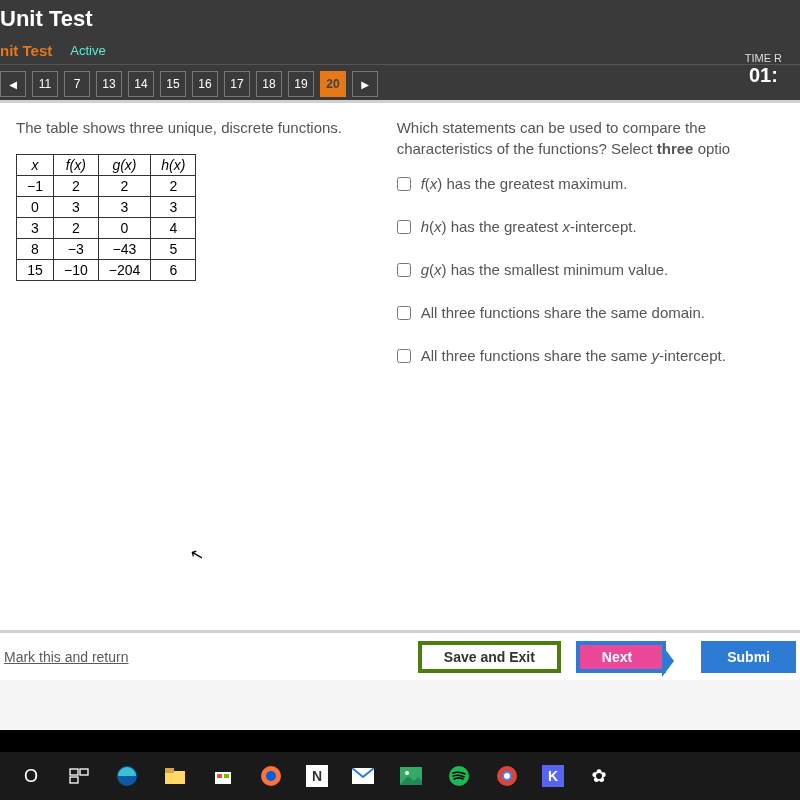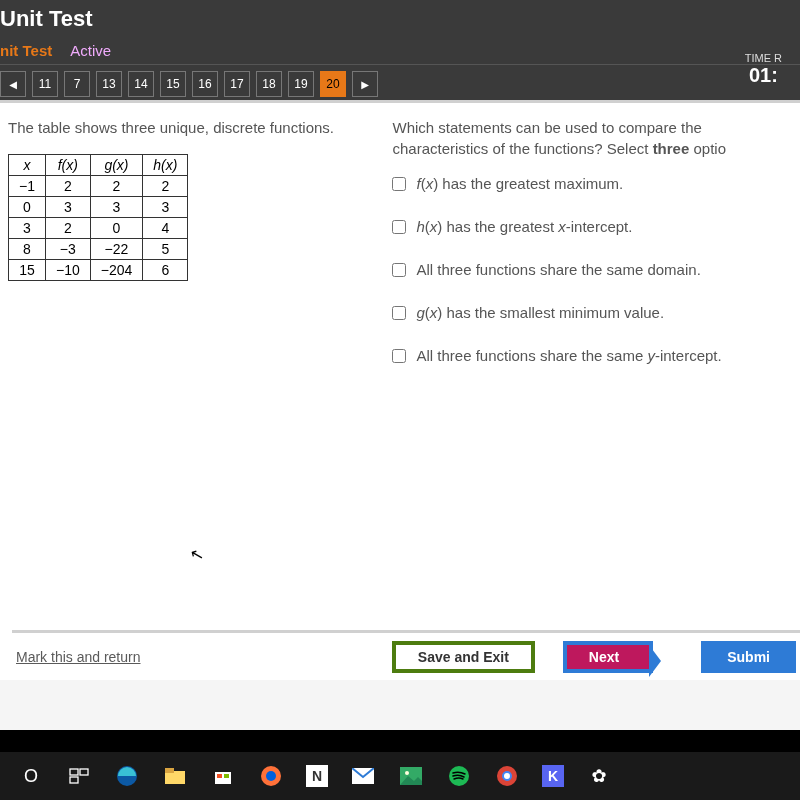--- a/index.html
+++ b/index.html
@@ -2,44 +2,44 @@
 <html><head>
 <meta charset="utf-8">
 <style>
 *{margin:0;padding:0;box-sizing:border-box;font-family:Arial,Helvetica,sans-serif}
 body{width:800px;height:800px;background:#000;overflow:hidden;position:relative}
 .monitor{width:100%;height:730px;background:#f5f5f5;position:relative;overflow:hidden}
 .topbar{height:100px;background:#3a3a3a;color:#fff;padding-left:0}
 .title{font-size:22px;font-weight:bold;color:#fff;padding:6px 0 0 0}
 .subt{height:28px;display:flex;align-items:center;gap:18px;margin-top:4px}
 .subt .lead{color:#e77818;font-size:15px;font-weight:bold}
-.subt .act{color:#f0abfc;font-size:15px}
+.subt .act{color:#5eead4;font-size:13px}
 .navrow{height:40px;background:#3a3a3a;display:flex;align-items:center;padding-left:0;gap:6px;position:relative}
 .navrow::before{content:"";position:absolute;top:0;left:0;right:0;height:1px;background:#555}
 .nbtn{width:26px;height:26px;border:1px solid #777;background:#3a3a3a;color:#fff;font-size:12px;display:flex;align-items:center;justify-content:center;cursor:pointer}
-.nbtn.active{background:#e77818;border-color:#e77818;color:#000000;font-weight:normal}
+.nbtn.active{background:#e77818;border-color:#e77818;color:#404040;font-weight:bold}
 .nbtn.arrow{font-size:10px}
 .timer{position:absolute;right:18px;top:52px;text-align:center;color:#fff}
 .timer .lbl{font-size:11px;color:#ddd}
 .timer .val{font-size:20px;font-weight:bold}
-.content{background:#fff;height:580px;padding:14px 4px 0 8px;display:flex;gap:12px;border-top:3px solid #d0d0d0;position:relative}
+.content{background:#fff;height:580px;padding:14px 4px 0 16px;display:flex;gap:12px;border-top:3px solid #d0d0d0;position:relative}
 .left{width:48%}
 .right{width:52%}
 .prompt{font-size:15px;color:#555;margin-bottom:16px;line-height:1.4}
 .ftable{border-collapse:collapse;font-size:14px;background:#fff}
 .ftable th,.ftable td{border:1px solid #333;padding:2px 10px;text-align:center;background:#fff}
 .ftable th{font-style:italic;font-weight:normal}
 .opts{display:flex;flex-direction:column;gap:26px;margin-top:8px}
 .opt{display:flex;align-items:center;gap:10px;font-size:15px;color:#555}
 .opt input{width:14px;height:14px}
-.bottombar{position:absolute;left:12px;right:0;bottom:0;height:50px;border-top:3px solid #d0d0d0;background:#fff;display:flex;align-items:center;padding:0 4px;gap:28px}
+.bottombar{position:absolute;left:0;right:0;bottom:0;height:50px;border-top:3px solid #d0d0d0;background:#fff;display:flex;align-items:center;padding:0 4px;gap:15px}
 .mark{color:#5a5a5a;text-decoration:underline;font-size:14px;cursor:pointer}
 .spacer{flex:1}
 .btn{height:32px;padding:0 22px;font-size:14px;cursor:pointer;border:4px solid #4d7c0f;background:#fff;color:#333;font-weight:bold}
-.btn.next{background:#be185d;color:#fff;border-color:#2e7bd6;position:relative;padding-right:30px}
+.btn.next{background:#ec4899;color:#fff;border-color:#2e7bd6;position:relative;padding-right:30px}
 .btn.next::after{content:"";position:absolute;right:-12px;top:0;border-left:12px solid #2e7bd6;border-top:16px solid transparent;border-bottom:16px solid transparent}
 .nextwrap{position:relative;margin-right:20px}
 .btn.sub{background:#2e7bd6;color:#fff;border-color:#2e7bd6}
 .cursor{position:absolute;left:190px;top:442px;font-size:16px;color:#000;transform:rotate(-15deg)}
 .taskbar{position:absolute;bottom:0;left:0;right:0;height:48px;background:#1a1a1a;display:flex;align-items:center;gap:22px;padding:0 18px}
 .ticon{width:26px;height:26px;display:flex;align-items:center;justify-content:center;color:#fff;font-size:18px;cursor:pointer}
 .ticon svg{display:block}
 .mtbl{margin-top:2px}
 </style>
 </head>
@@ -98,21 +98,21 @@
               </tr>
         <tr>
                 <td>3</td>
                 <td>2</td>
                 <td>0</td>
                 <td>4</td>
               </tr>
         <tr>
                 <td>8</td>
                 <td>−3</td>
-                <td>−22</td>
+                <td>−43</td>
                 <td>5</td>
               </tr>
         <tr>
                 <td>15</td>
                 <td>−10</td>
                 <td>−204</td>
                 <td>6</td>
               </tr>
       </tbody>
           </table>
@@ -124,25 +124,25 @@
         <label class="opt">
             <input type="checkbox" style="">
             <span><i>f</i>(<i>x</i>) has the greatest maximum.</span>
           </label>
         <label class="opt">
             <input type="checkbox" style="">
             <span><i>h</i>(<i>x</i>) has the greatest <i>x</i>-intercept.</span>
           </label>
         <label class="opt">
             <input type="checkbox" style="">
+            <span><i>g</i>(<i>x</i>) has the smallest minimum value.</span>
+          </label>
+        <label class="opt">
+            <input type="checkbox" style="">
             <span>All three functions share the same domain.</span>
-          </label>
-        <label class="opt">
-            <input type="checkbox" style="">
-            <span><i>g</i>(<i>x</i>) has the smallest minimum value.</span>
           </label>
         <label class="opt">
             <input type="checkbox" style="">
             <span>All three functions share the same <i>y</i>-intercept.</span>
           </label>
       </div>
     </div>
 
     <div class="cursor">↖</div>
 

